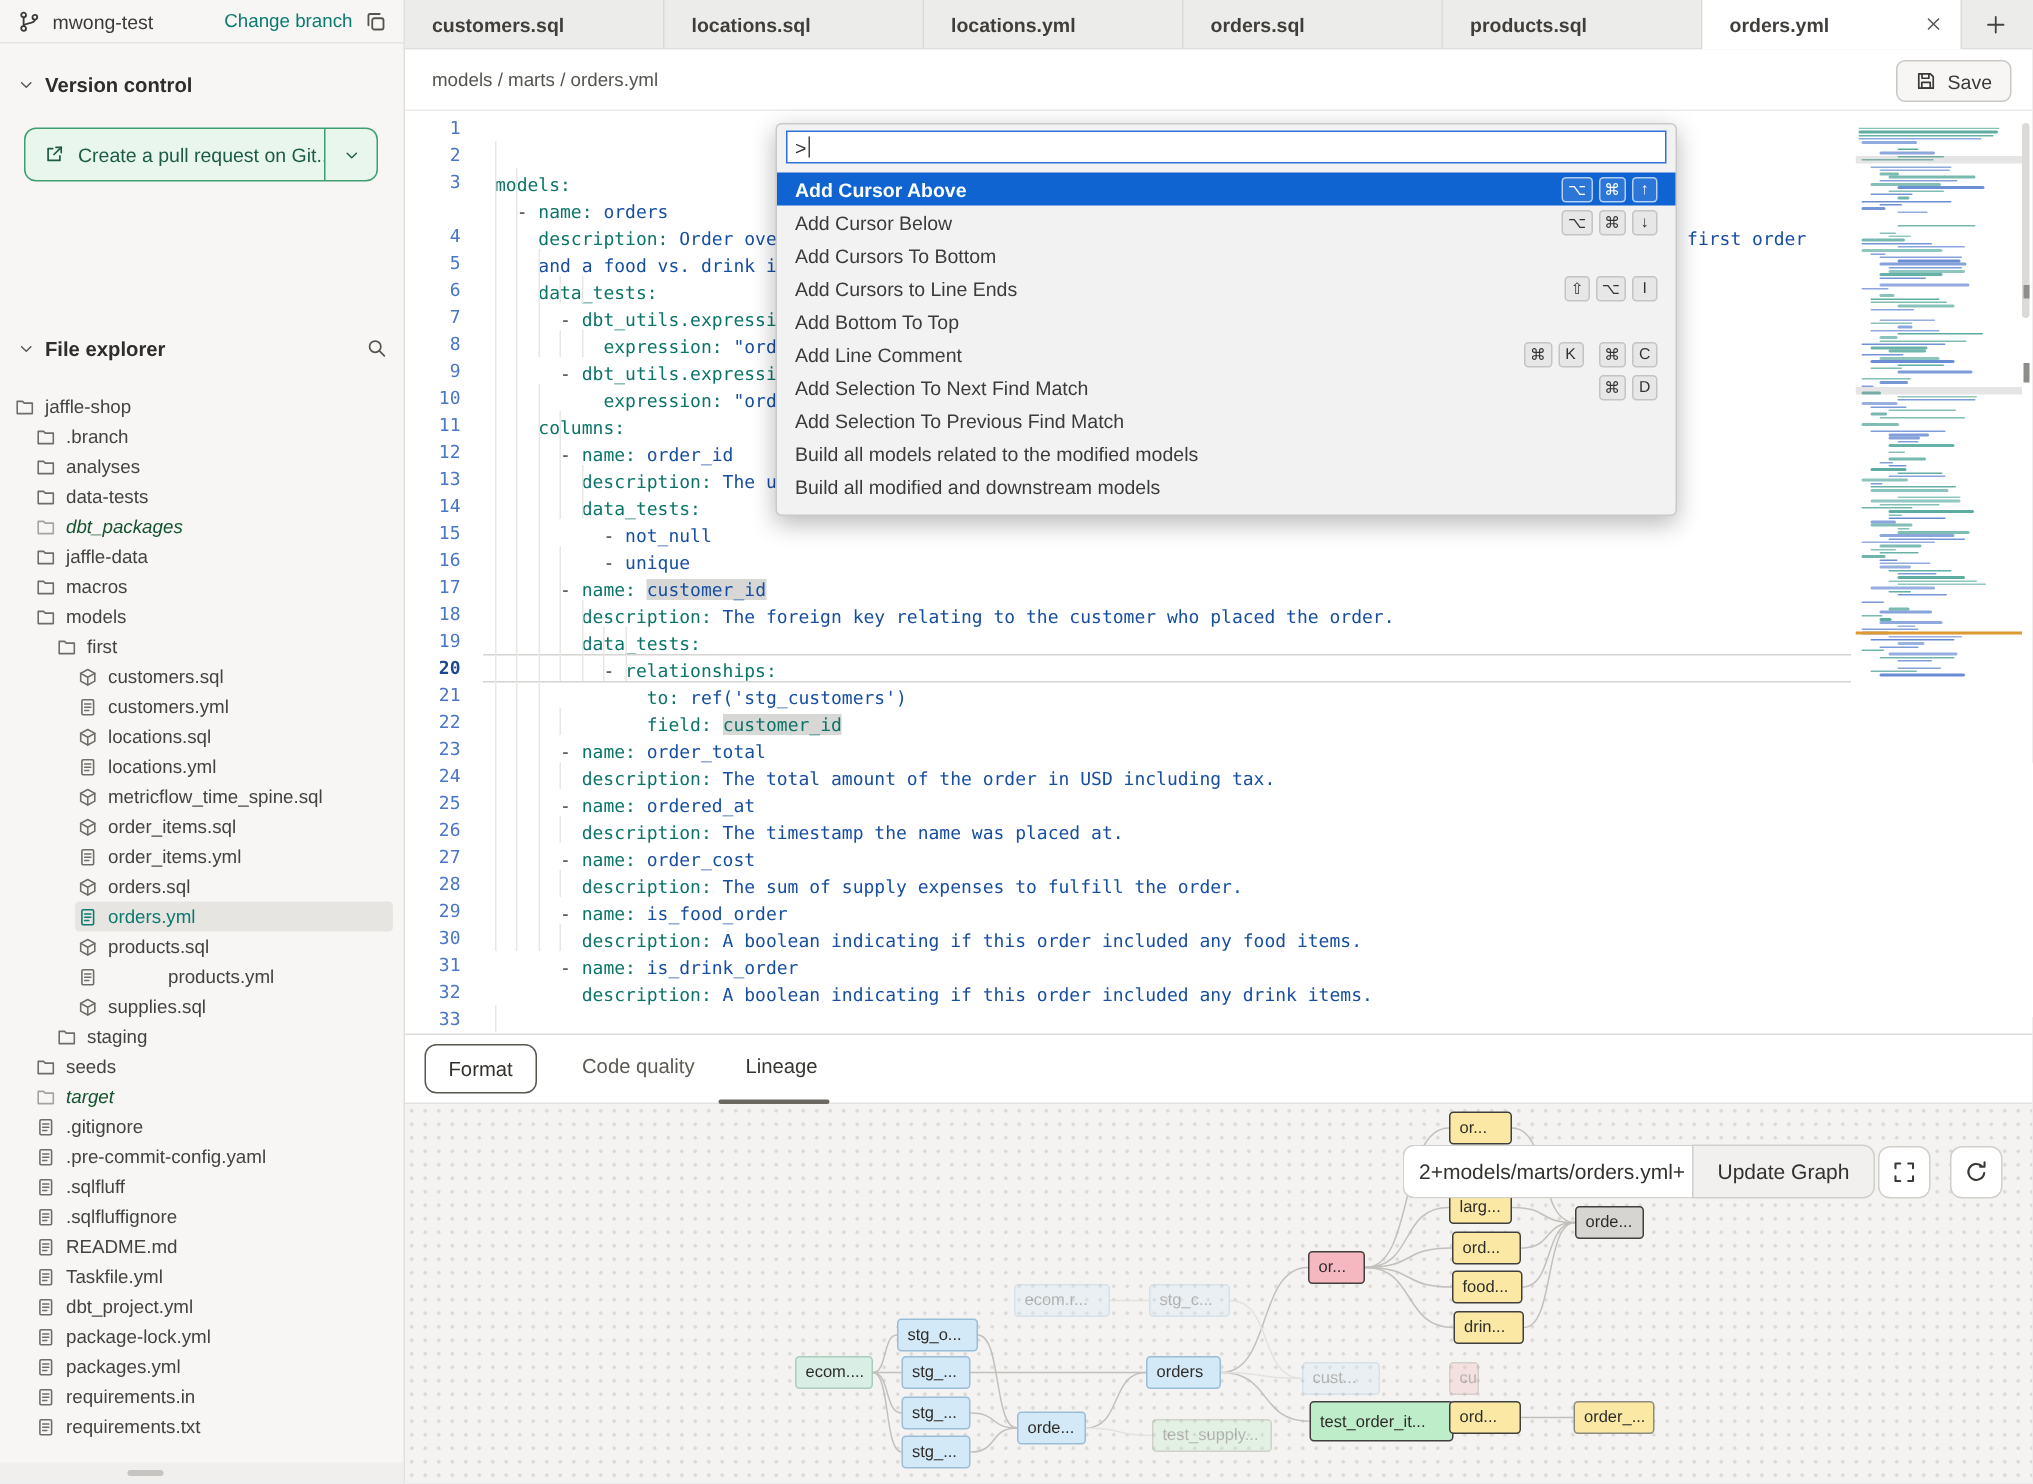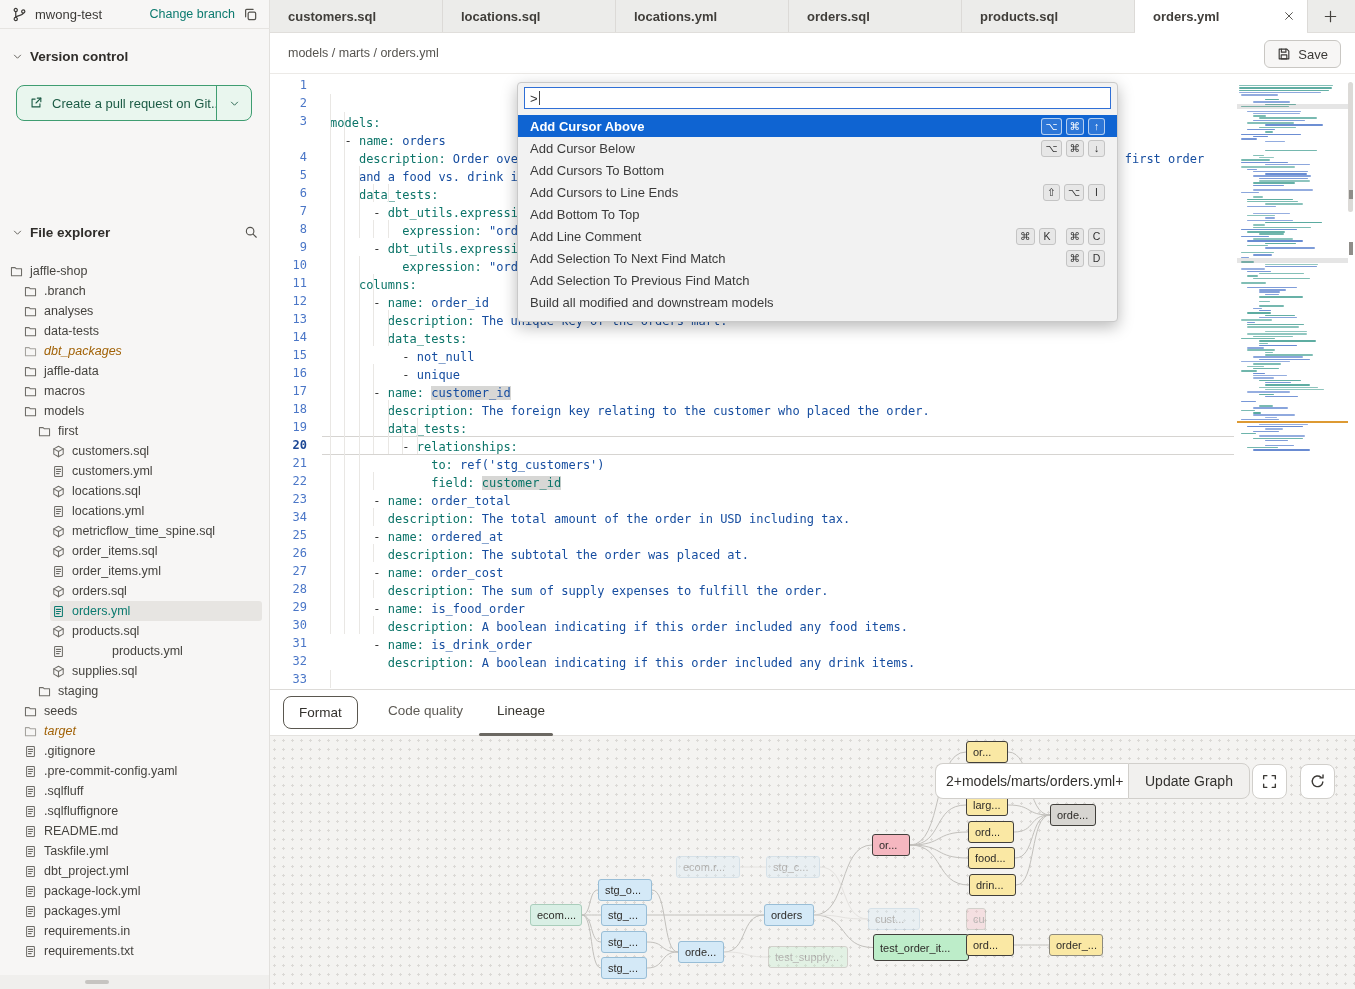--- a/index.html
+++ b/index.html
@@ -19,21 +19,21 @@
   #vc-header{top:46px}
   #fe-header{top:222px}
   #fe-search{margin-left:auto;color:#55534e}
   .pr-btn{position:absolute;left:16px;top:85px;width:236px;height:36px;border:1px solid #3f9d71;border-radius:8px;background:#e9f6ee;display:flex;align-items:stretch;box-sizing:border-box;overflow:hidden;}
   .pr-main{flex:1;display:flex;align-items:center;gap:9px;padding:0 12px;font-size:13px;color:#1c5b45;white-space:nowrap;overflow:hidden;}
   .pr-caret{width:34px;border-left:1px solid #3f9d71;display:flex;align-items:center;justify-content:center;color:#1c5b45;}
 
   .tree{position:absolute;left:0;top:0;width:270px;}
   .titem{position:absolute;height:20px;display:flex;align-items:center;gap:7px;font-size:12.5px;color:#45433f;right:8px;cursor:pointer;border-radius:3px;padding-left:2px;}
   .titem .ic{color:#6f6d68}
-  .titem.muted{color:#a16207;font-style:italic}
+  .titem.muted{color:#14532d;font-style:italic}
   .titem.muted .ic{color:#a5a39e}
   .titem.sel{background:#e7e5e2;color:#0c7a6f;}
   .titem.sel .ic{color:#0c7a6f}
   .sb-hscroll{position:absolute;left:0;bottom:0;width:269px;height:14px;background:#f0efed;}
   .sb-hscroll .handle{position:absolute;left:85px;top:5px;width:24px;height:4px;border-radius:2px;background:#c6c4c1;}
 
   
   .tabbar{position:absolute;left:270px;top:0;width:1085px;height:33px;background:#ececea;border-bottom:1px solid #e0dedb;display:flex;box-sizing:border-box;}
   .tab{width:173px;flex:none;display:flex;align-items:center;padding:0 12px 0 18px;border-right:1px solid #dcdad7;font-size:13px;font-weight:600;color:#403e3a;box-sizing:border-box;cursor:pointer;position:relative;}
   .tab.active{background:#fff;}
@@ -716,26 +716,26 @@
           <span class="codetext"><span>        </span><span class="tok-k">description:</span><span class="tok-v"> The total amount of the order in USD including tax.</span></span>
         </div>
         <div class="crow" style="top: 416px;">
           <span class="ln">23</span>
           <div class="guide" style="left: 60px;"></div>
           <div class="guide" style="left: 74.45px;"></div>
           <div class="guide" style="left: 88.9px;"></div>
           <span class="codetext"><span>      </span><span class="tok-p">- </span><span class="tok-k">name:</span><span class="tok-v"> ordered_at</span></span>
         </div>
         <div class="crow" style="top: 434px;">
-          <span class="ln">34</span>
-          <div class="guide" style="left: 60px;"></div>
-          <div class="guide" style="left: 74.45px;"></div>
-          <div class="guide" style="left: 88.9px;"></div>
-          <div class="guide" style="left: 103.35px;"></div>
-          <span class="codetext"><span>        </span><span class="tok-k">description:</span><span class="tok-v"> The subtotal the order was placed at.</span></span>
+          <span class="ln">24</span>
+          <div class="guide" style="left: 60px;"></div>
+          <div class="guide" style="left: 74.45px;"></div>
+          <div class="guide" style="left: 88.9px;"></div>
+          <div class="guide" style="left: 103.35px;"></div>
+          <span class="codetext"><span>        </span><span class="tok-k">description:</span><span class="tok-v"> The timestamp the name was placed at.</span></span>
         </div>
         <div class="crow" style="top: 452px;">
           <span class="ln">25</span>
           <div class="guide" style="left: 60px;"></div>
           <div class="guide" style="left: 74.45px;"></div>
           <div class="guide" style="left: 88.9px;"></div>
           <span class="codetext"><span>      </span><span class="tok-p">- </span><span class="tok-k">name:</span><span class="tok-v"> order_cost</span></span>
         </div>
         <div class="crow" style="top: 470px;">
           <span class="ln">26</span>
@@ -1000,20 +1000,23 @@
             <span class="chord">
               <span class="key">⌘</span>
               <span class="key">D</span>
             </span>
           </span>
         </div>
         <div class="pal-row">
           <span>Add Selection To Previous Find Match</span>
         </div>
         <div class="pal-row">
+          <span>Build all models related to the modified models</span>
+        </div>
+        <div class="pal-row">
           <span>Build all modified and downstream models</span>
         </div>
       </div>
   </div>
 
   <div class="phead">
     <button class="format-btn">Format</button>
     <span class="ptab" style="left:118px" id="ptab-0">Code quality</span>
     <span class="ptab active" style="left:227px" id="ptab-1">Lineage</span>
     <span class="ptab-underline"></span>

